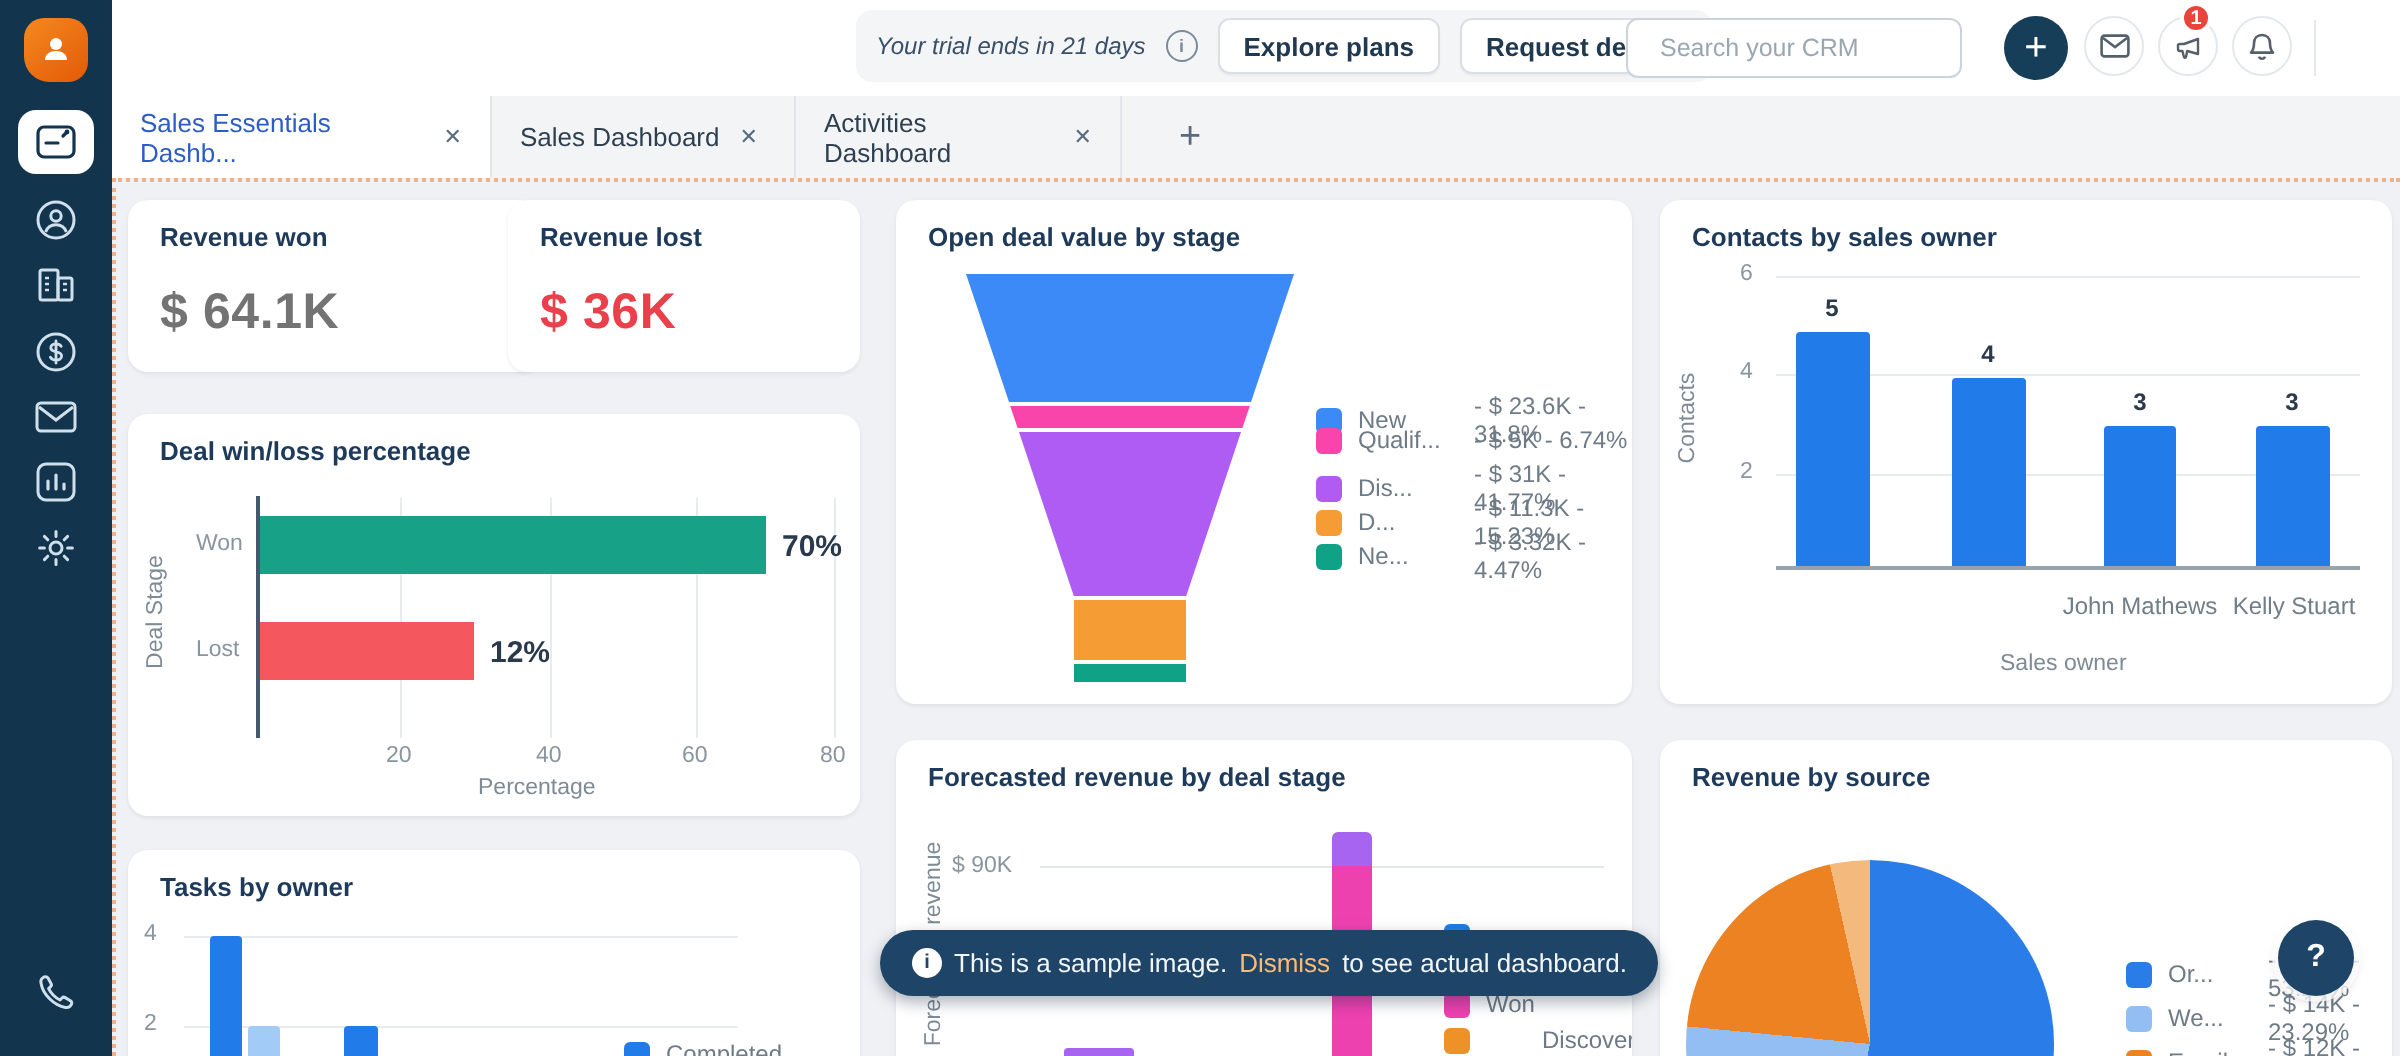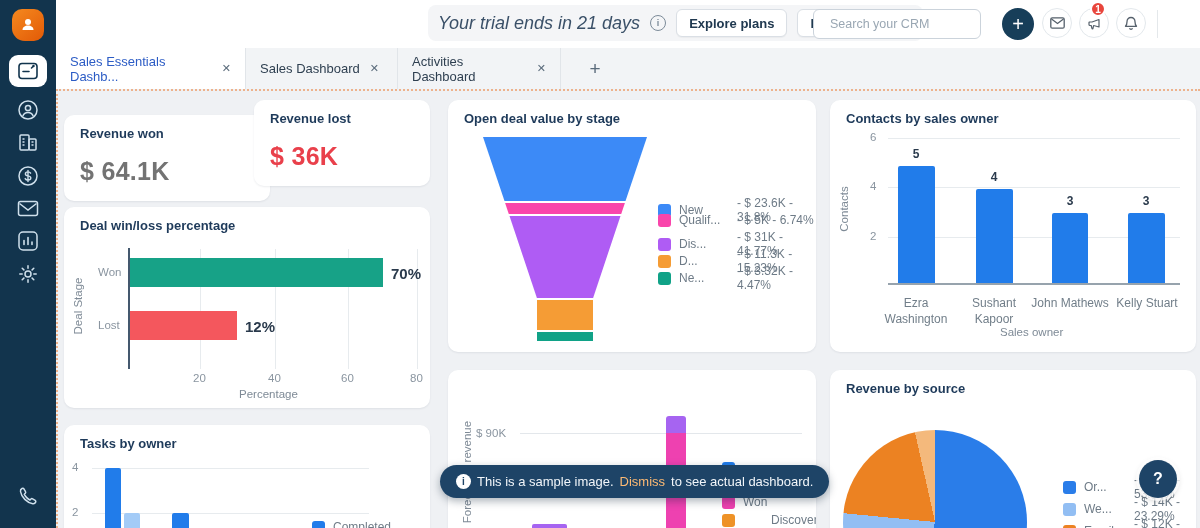--- a/index.html
+++ b/index.html
@@ -6,21 +6,21 @@
   #app{position:relative;width:1200px;height:528px;overflow:hidden;background:#EFF1F4;
        font-family:"Liberation Sans",sans-serif;-webkit-font-smoothing:antialiased;}
   .abs{position:absolute;}
   
   #sidebar{left:0;top:0;width:56px;height:528px;background:#12344D;}
   .side-icon{left:16px;width:24px;height:24px;display:flex;align-items:center;justify-content:center;cursor:pointer;}
   .side-active{left:9px;width:38px;height:32px;background:#FFFFFF;border-radius:9px;display:flex;align-items:center;justify-content:center;cursor:pointer;}
   
   #topbar{left:56px;top:0;width:1144px;height:48px;background:#FFFFFF;border-bottom:1px solid #E8EBEE;}
   #trial-pill{left:372px;top:5px;height:36px;background:#F4F5F7;border-radius:8px;display:flex;align-items:center;gap:10px;padding:0 10px;}
-  .trial-text{font-style:italic;font-size:18px;color:#3A5068;}
+  .trial-text{font-style:italic;font-size:12px;color:#3A5068;}
   .info-circ{width:14px;height:14px;border:1.2px solid #7C8B99;border-radius:50%;font-size:9px;color:#7C8B99;
              display:inline-flex;align-items:center;justify-content:center;font-style:normal;font-weight:700;}
   .hdr-btn{background:#fff;border:1px solid #DADFE5;border-radius:6px;height:28px;padding:0 12px;
            font-family:"Liberation Sans",sans-serif;font-size:13px;font-weight:700;color:#203950;cursor:pointer;box-shadow:0 1px 1px rgba(0,0,0,.04);}
   #search-box{left:757px;top:9px;width:168px;height:30px;background:#fff;border:1px solid #CBD3DB;border-radius:6px;
               display:flex;align-items:center;gap:6px;padding:0 8px;box-sizing:border-box;}
   #search-box input{border:0;outline:0;flex:1;font-family:"Liberation Sans",sans-serif;font-size:12.5px;color:#394B5E;background:transparent;}
   #search-box input::placeholder{color:#9AA7B3;}
   .circ-btn{top:8px;width:30px;height:30px;border-radius:50%;background:#fff;border:1px solid #E3E8EC;
             display:flex;align-items:center;justify-content:center;cursor:pointer;box-sizing:border-box;}
@@ -178,21 +178,21 @@
       <span>Activities Dashboard</span>
       <span class="tab-close">✕</span>
     </div>
     <div id="add-tab" class="abs">
       <span>+</span>
     </div>
   </div>
 
   <div id="content" class="abs"></div>
 
-  <div class="abs card" style="left:64px;top:115px;width:206px;height:86px;">
+  <div class="abs card" style="left:64px;top:100px;width:206px;height:86px;">
     <div class="card-title">Revenue won</div>
     <div class="kpi-val" style="color:#737373;">$ 64.1K</div>
   </div>
 
   <div class="abs card" style="left:254px;top:100px;width:176px;height:86px;">
     <div class="card-title">Revenue lost</div>
     <div class="kpi-val" style="color:#E9404B;">$ 36K</div>
   </div>
 
   <div class="abs card" style="left:64px;top:207px;width:366px;height:201px;">
@@ -261,20 +261,21 @@
       <span>- $ 11.3K - 15.23%</span>
     </div>
     <div class="lg-row" style="left:210px;top:164px;">
       <span class="sq" style="background:#10A287;"></span>
       <span class="lg-label">Ne...</span>
       <span>- $ 3.32K - 4.47%</span>
     </div>
   </div>
 
   <div class="abs card" style="left:448px;top:370px;width:368px;height:175px;">
+    <div class="card-title">Forecasted revenue by deal stage</div>
     <div class="rot" style="left:-46px;top:96px;width:130px;">Forecasted revenue</div>
     <div class="tick" style="left:28px;top:57px;">$ 90K</div>
     <div class="gridh" style="left:72px;top:63px;width:282px;background:#E3E7EB;"></div>
     <div class="bar" style="left:218px;top:46px;width:20px;height:17px;background:#A664F1;border-radius:3px 3px 0 0;"></div>
     <div class="bar" style="left:218px;top:63px;width:20px;height:112px;background:#EE41B0;"></div>
     <div class="bar" style="left:84px;top:154px;width:35px;height:4px;background:#A664F1;border-radius:2px 2px 0 0;"></div>
     <div class="lg-row" style="left:274px;top:92px;">
       <span class="sq" style="background:#217CEA;"></span>
       <span></span>
     </div>
@@ -299,22 +300,20 @@
     <div class="gridh" style="left:58px;top:137px;width:292px;"></div>
     <div class="bar" style="left:68px;top:66px;width:37px;height:117px;background:#217CEA;border-radius:2px 2px 0 0;"></div>
     <div class="bar" style="left:146px;top:89px;width:37px;height:94px;background:#217CEA;border-radius:2px 2px 0 0;"></div>
     <div class="bar" style="left:222px;top:113px;width:36px;height:70px;background:#217CEA;border-radius:2px 2px 0 0;"></div>
     <div class="bar" style="left:298px;top:113px;width:37px;height:70px;background:#217CEA;border-radius:2px 2px 0 0;"></div>
     <div class="val-label" style="left:76px;top:47px;width:20px;">5</div>
     <div class="val-label" style="left:154px;top:70px;width:20px;">4</div>
     <div class="val-label" style="left:230px;top:94px;width:20px;">3</div>
     <div class="val-label" style="left:306px;top:94px;width:20px;">3</div>
     <div class="abs" style="left:58px;top:183px;width:292px;height:2px;background:#97A3AD;"></div>
-    <div class="cat-label" style="left:46px;top:195px;width:80px;">Ezra Washington</div>
-    <div class="cat-label" style="left:124px;top:195px;width:80px;">Sushant Kapoor</div>
     <div class="cat-label" style="left:200px;top:195px;width:80px;">John Mathews</div>
     <div class="cat-label" style="left:272px;top:195px;width:90px;">Kelly Stuart</div>
     <div class="axis-label" style="left:170px;top:226px;">Sales owner</div>
   </div>
 
   <div class="abs card" style="left:830px;top:370px;width:366px;height:175px;">
     <div class="card-title">Revenue by source</div>
     <div class="abs" style="left:13px;top:60px;width:184px;height:184px;border-radius:50%;
          background:conic-gradient(#2A7DE9 0deg 191.7deg,#92BEF3 191.7deg 275.5deg,#EC8222 275.5deg 347.4deg,#F4B97C 347.4deg 360deg);"></div>
     <div class="lg-row" style="left:233px;top:103px;">

